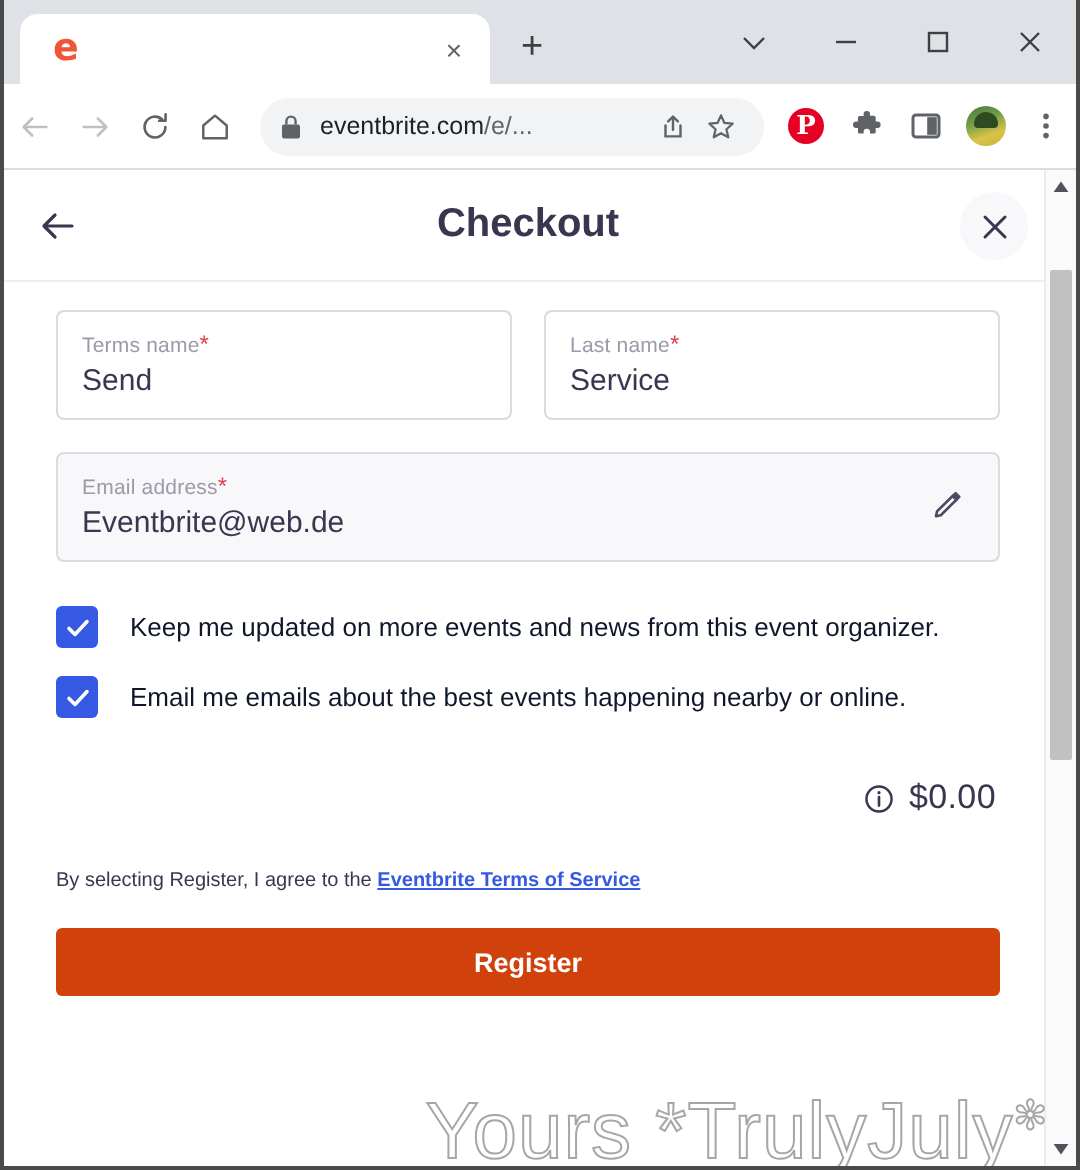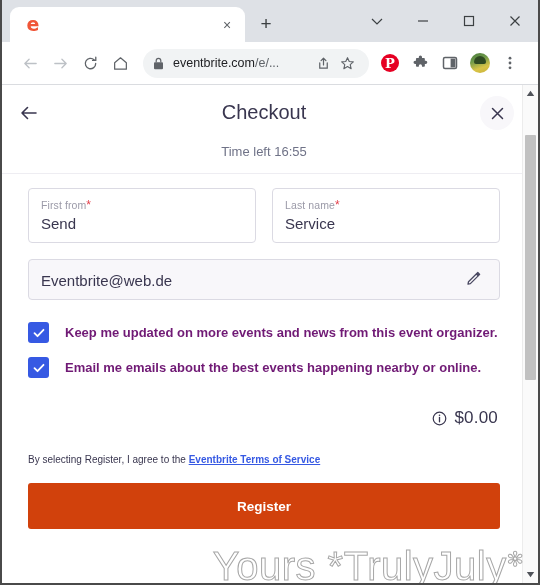--- a/index.html
+++ b/index.html
@@ -87,21 +87,21 @@
     color: #3c4043;
   }
   .winbtn svg { display: block; }
 
   
   .toolbar {
     height: 43px;
     background: #ffffff;
     display: flex;
     align-items: center;
-    padding: 0 13px;
+    padding: 0 0;
     border-bottom: 1px solid #dadce0;
   }
   .tbicon {
     width: 30px; height: 30px;
     display: flex; align-items: center; justify-content: center;
     color: #5f6368;
     border-radius: 50%;
     flex: none;
   }
   .tbicon.disabled { color: #bdc1c6; }
@@ -185,21 +185,21 @@
   .ck-back {
     position: absolute;
     left: 12px; top: 13px;
     width: 30px; height: 30px;
     display: flex; align-items: center; justify-content: center;
     color: #39364f;
   }
   .ck-title {
     font-size: 20px;
     color: #39364f;
-    font-weight: 400;
+    font-weight: 700;
   }
   .ck-close {
     position: absolute;
     right: 12px; top: 11px;
     width: 34px; height: 34px;
     border-radius: 50%;
     background: #f8f7fa;
     display: flex; align-items: center; justify-content: center;
     color: #39364f;
   }
@@ -261,24 +261,23 @@
   }
   .cbox {
     width: 21px; height: 21px;
     border-radius: 3px;
     background: #3659e3;
     display: flex; align-items: center; justify-content: center;
     flex: none;
   }
   .check-label {
     font-size: 13px;
-    color: #701a75;
+    color: #0f172a;
     padding-left: 16px;
     line-height: 1.2;
-    font-weight: bold;
   }
 
   .price-row {
     display: flex;
     align-items: center;
     justify-content: flex-end;
     padding: 16px 28px 0 26px;
   }
   .info-ic { color: #39364f; display: flex; align-items: center; }
   .price-amt {
@@ -296,21 +295,21 @@
   .terms a {
     color: #3659e3;
     text-decoration: underline;
     font-weight: bold;
   }
 
   .register-wrap { padding: 18px 26px 0 26px; }
   .register-btn {
     display: block;
     width: 100%;
-    height: 46px;
+    height: 34px;
     background: #d1410c;
     border: none;
     border-radius: 3px;
     color: #ffffff;
     font-size: 13.5px;
     font-weight: bold;
     font-family: "Liberation Sans", sans-serif;
     cursor: pointer;
   }
 
@@ -479,40 +478,40 @@
             </svg>
         </div>
         <div class="ck-title">Checkout</div>
         <div class="ck-close">
           <svg width="13" height="13" viewBox="0 0 13 13">
               <path d="M1.5 1.5l10 10M11.5 1.5l-10 10" stroke="currentColor" stroke-width="1.5" stroke-linecap="round"></path>
             </svg>
         </div>
       </div>
 
-      <div class="ck-timeleft">Time left 16:55</div>
 
       <div class="ck-divider"></div>
 
       <div class="form-area">
         <div class="row2">
 
           <div class="field">
-            <div class="field-label"><span>First from</span><span class="req">*</span></div>
+            <div class="field-label"><span>Terms name</span><span class="req">*</span></div>
             <div class="field-value">Send</div>
           </div>
 
           <div class="field">
             <div class="field-label"><span>Last name</span><span class="req">*</span></div>
             <div class="field-value">Service</div>
           </div>
 
         </div>
 
         <div class="field readonly field-email">
+          <div class="field-label"><span>Email address</span><span class="req">*</span></div>
           <div class="field-value">Eventbrite@web.de</div>
           <div class="field-edit">
             <svg width="18" height="18" viewBox="0 0 18 18">
                 <path d="M3 13.1l.5-2.4L11.3 3l1.9 1.9-7.8 7.7z" fill="none" stroke="currentColor" stroke-width="1.3" stroke-linejoin="round"></path>
                 <path d="M11.3 3l1.5-1.5 1.9 1.9L13.2 4.9" fill="currentColor" stroke="currentColor" stroke-width="1.2" stroke-linejoin="round"></path>
               </svg>
           </div>
         </div>
       </div>
 

